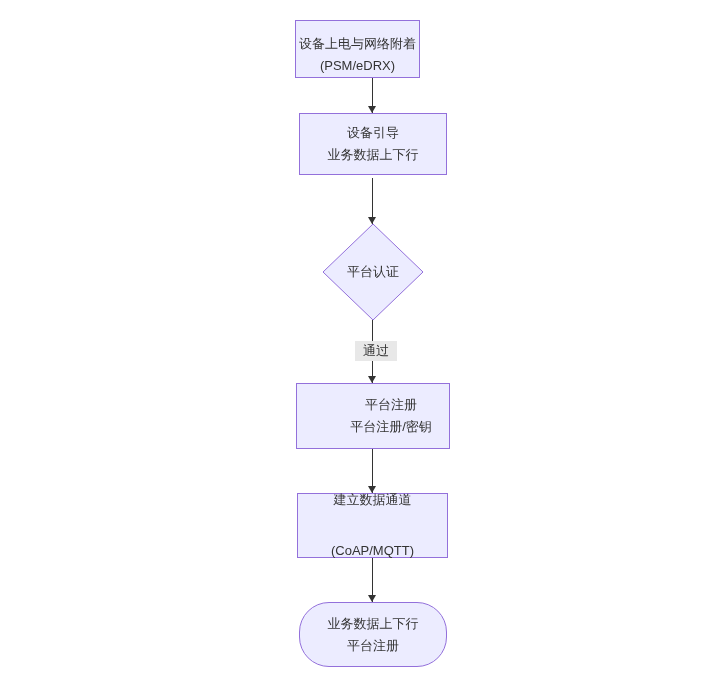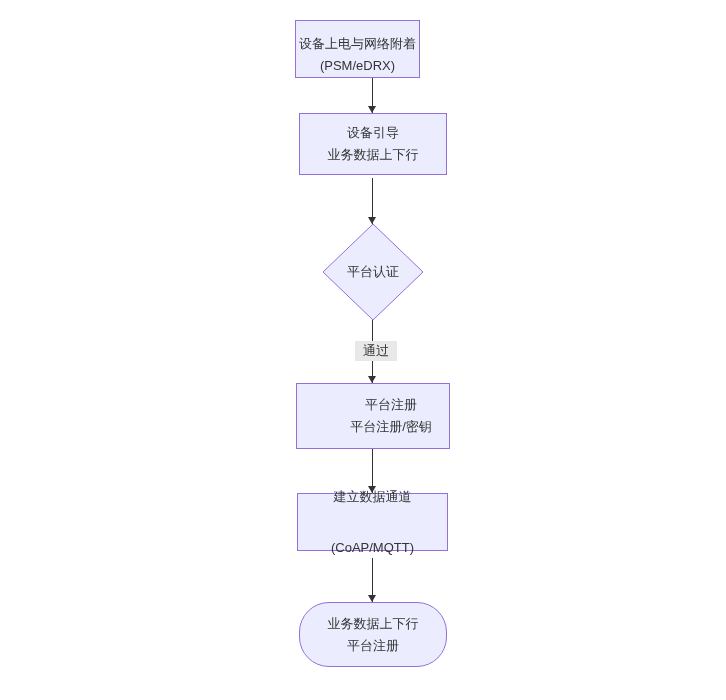--- a/index.html
+++ b/index.html
@@ -36,21 +36,21 @@
     flex-direction: column;
     align-items: center;
     justify-content: center;
     text-align: center;
     font-size: 13px;
     line-height: 22px;
   }
   .n-power    { top: 20px;  height: 58px; left: 295px; width: 125px; justify-content: flex-end; }
   .n-boot     { top: 113px; height: 62px; left: 299px; width: 148px; }
   .n-register { top: 383px; height: 66px; left: 296px; width: 154px; padding-left: 36px; }
-  .n-channel  { top: 493px; height: 58px; left: 297px; width: 151px; gap: 29px; }
+  .n-channel  { top: 493px; height: 65px; left: 297px; width: 151px; gap: 29px; }
   .n-business { top: 602px; height: 65px; left: 299px; width: 148px; border-radius: 30px; }
   
   .diamond-wrap {
     position: absolute;
     left: 322px;
     top: 223px;
     width: 102px;
     height: 98px;
   }
   .diamond-wrap svg { display: block; width: 102px; height: 98px; }

